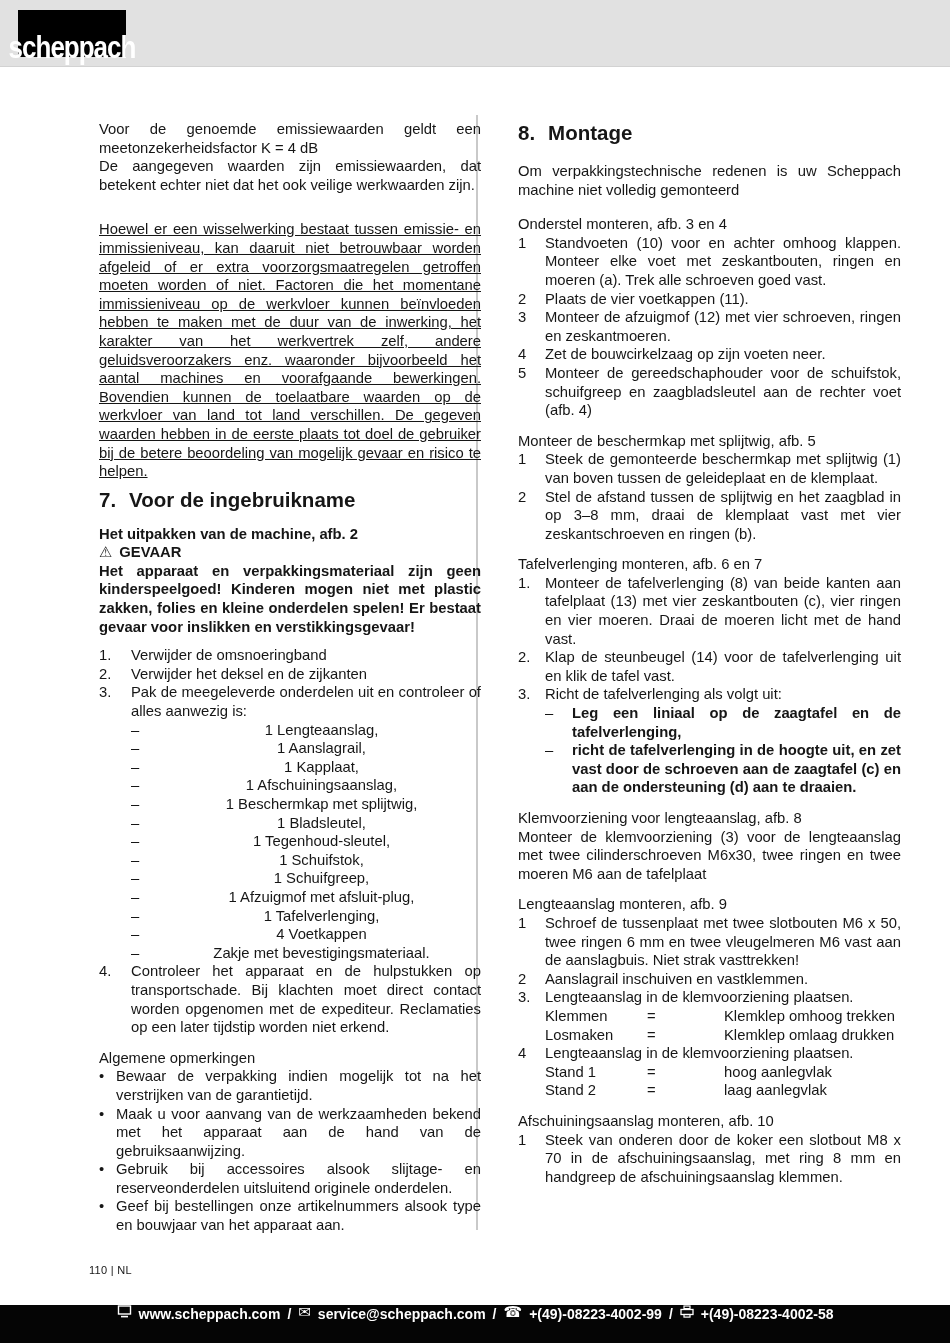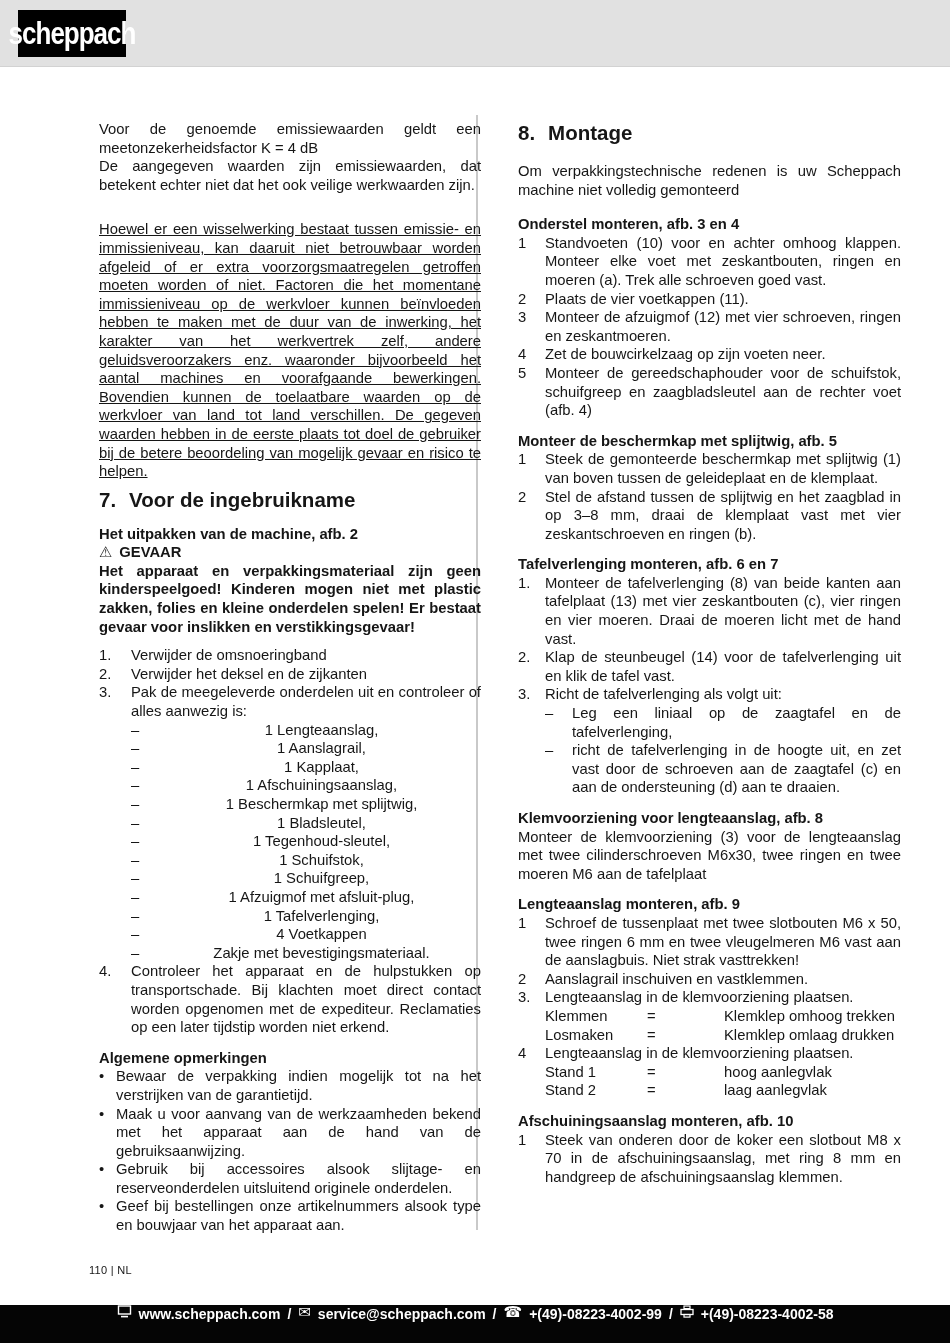--- a/index.html
+++ b/index.html
@@ -18,21 +18,21 @@
   .header-band {
     position: absolute; top: 0; left: 0;
     width: 100%; height: 67px;
     background: #e1e1e1;
     border-bottom: 1px solid #d2d2d2;
   }
   .logo-box {
     position: absolute; left: 18px; top: 10px;
     width: 108px; height: 47px;
     background: #000000;
-    display: flex; align-items: center; justify-content: center;
+    display: flex; align-items: flex-end; justify-content: center;
   }
   .logo-text {
     color: #ffffff;
     font-weight: 700;
     font-size: 26px;
     letter-spacing: -1px;
     transform: scaleY(1.18);
   }
   .divider {
     position: absolute;
@@ -49,40 +49,40 @@
 
   .h1 {
     font-size: 20.5px; line-height: 26px;
     font-weight: 700;
     display: flex; gap: 13px;
     margin-top: 6px; margin-bottom: 12px;
   }
   .h1-right { margin-top: 0; margin-bottom: 16px; }
 
   .subhead { font-weight: 700; }
-  .sec-title { font-weight: 700; margin-top: 12px; }
+  .sec-title { font-weight: 400; margin-top: 12px; }
 
   .danger-row { font-weight: 700; display: flex; gap: 7px; }
   .bold-para { font-weight: 700; text-align: justify; }
 
   .oli  { display: flex; }
   .oli .num  { flex: none; width: 32px; }
   .oli .txt  { flex: 1; text-align: justify; }
 
   .oli2 { display: flex; }
   .oli2 .num { flex: none; width: 27px; }
   .oli2 .txt { flex: 1; text-align: justify; }
 
   .dli  { display: flex; margin-left: 32px; }
   .dli .dash { flex: none; width: 31px; }
   .dli .txt  { flex: 1; text-align: center; }
 
   .dli2 { display: flex; margin-left: 27px; }
   .dli2 .dash { flex: none; width: 27px; }
-  .dli2 .txt  { flex: 1; text-align: justify; }
+  .dli2 .txt  { flex: 1; text-align: justify; font-weight: bold; }
 
   .bullet { display: flex; }
   .bullet .dot { flex: none; width: 17px; }
   .bullet .txt { flex: 1; text-align: justify; }
 
   .kv { display: grid; grid-template-columns: 70px 45px 1fr; margin-left: 27px; gap: 32px; }
 
   .pagenum {
     position: absolute; left: 89px; top: 1261px;
     font-size: 11px; letter-spacing: 0.3px;

